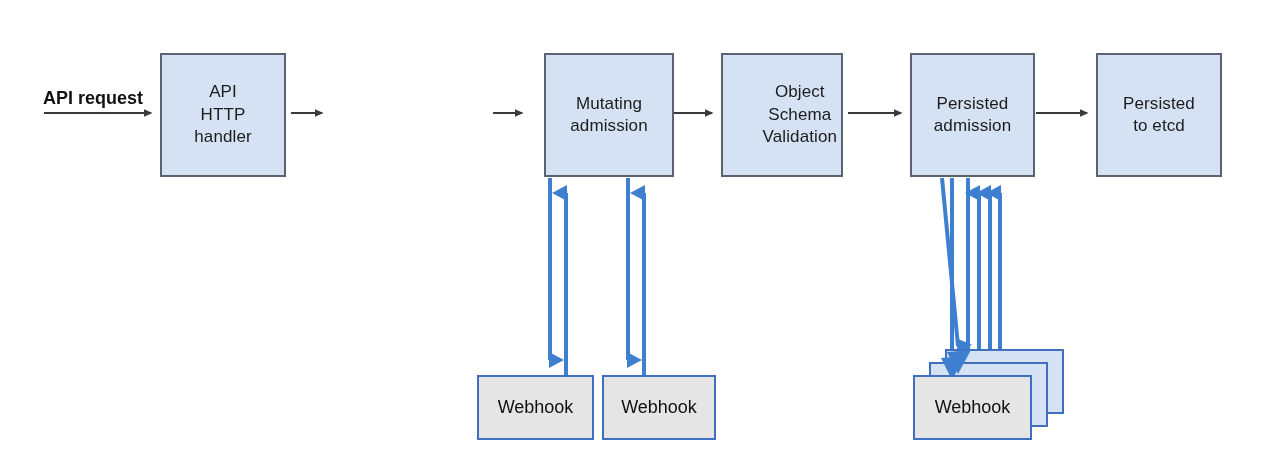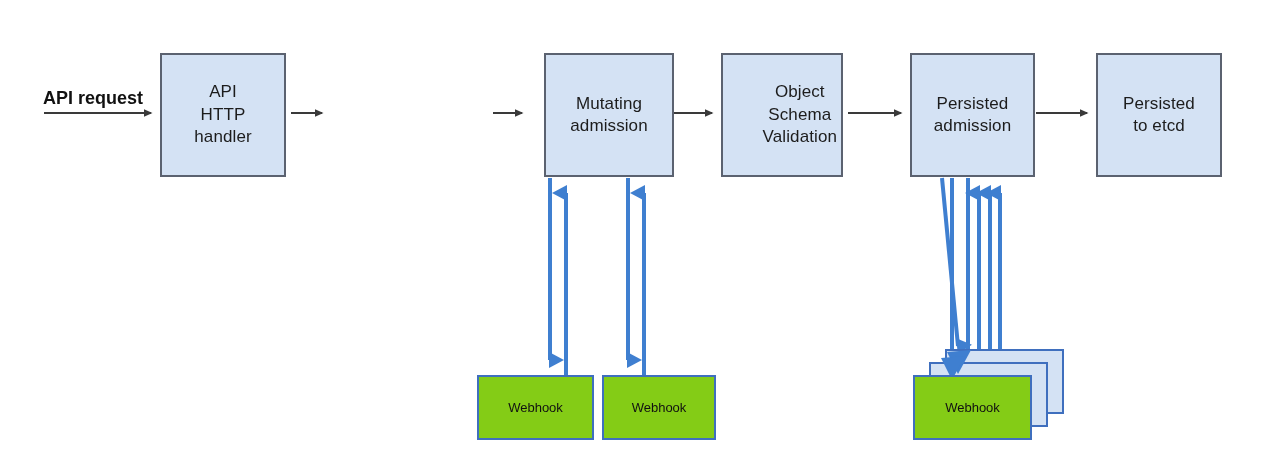--- a/index.html
+++ b/index.html
@@ -42,26 +42,26 @@
   .stage-box .stage-label {
     display: block;
     white-space: pre-line;
     padding: 0 4px;
   }
 
   
   .webhook-box {
     position: absolute;
     box-sizing: border-box;
-    background: #84cc16;
+    background: #e5e5e5;
     border: 2px solid #3f6fbe;
     display: flex;
     align-items: center;
     justify-content: center;
-    font-size: 13px;
+    font-size: 18px;
     color: #111111;
     z-index: 6;
   }
   .webhook-ghost {
     position: absolute;
     box-sizing: border-box;
     background: #d4e2f4;
     border: 2px solid #3f6fbe;
     z-index: 3;
   }

